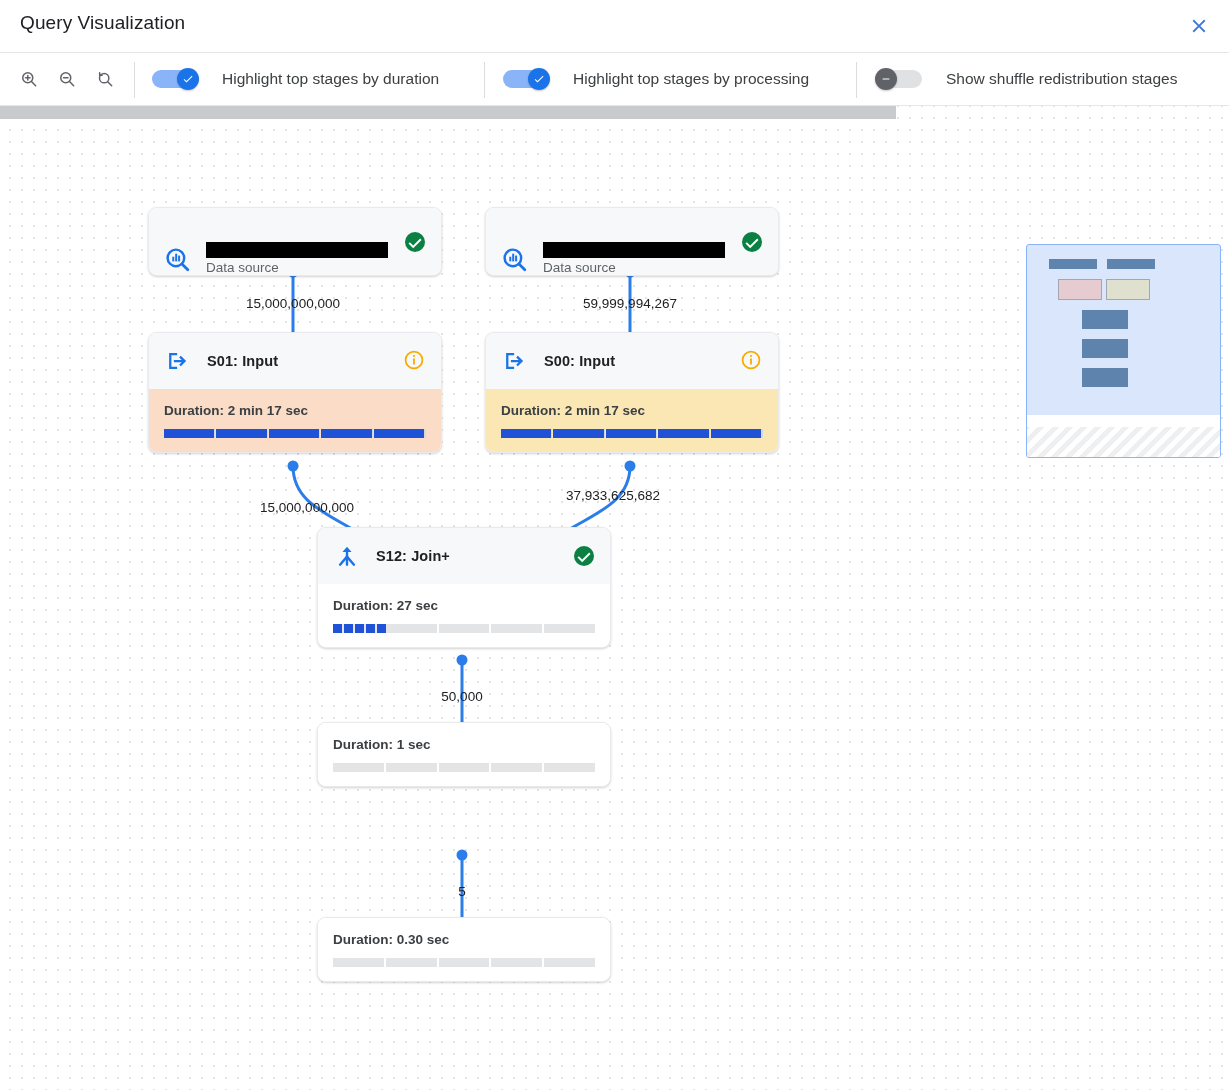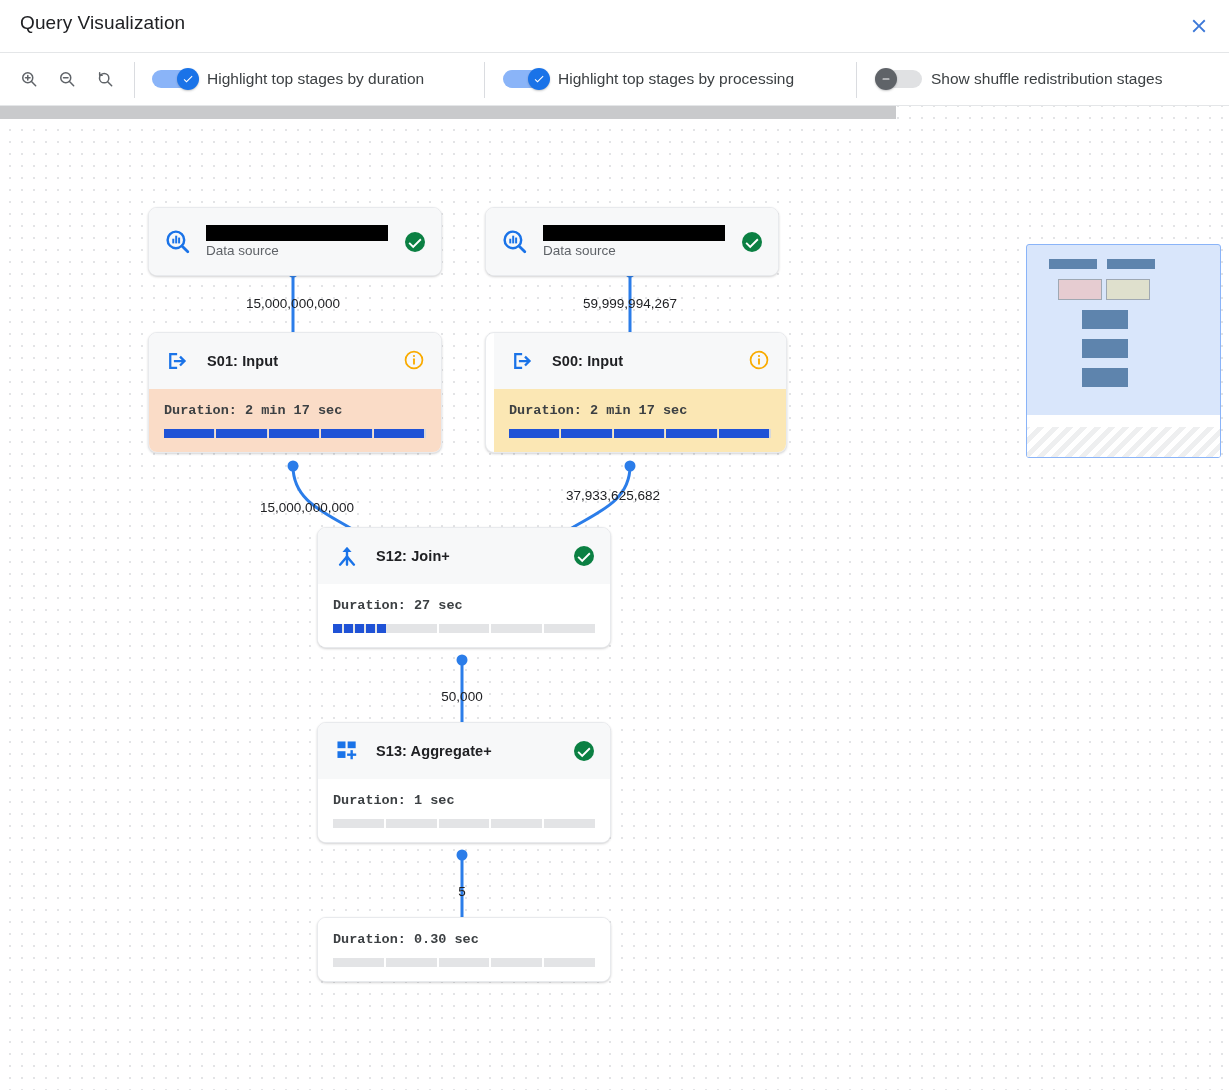--- a/index.html
+++ b/index.html
@@ -35,21 +35,21 @@
   }
   .zoom-group { position:absolute; left:10px; top:0; height:52px; display:flex; align-items:center; }
   .zoom-btn {
     width:38px; height:38px; display:flex; align-items:center; justify-content:center;
     cursor:pointer; border-radius:50%;
   }
   .tb-sep {
     position:absolute; top:9px; width:1px; height:36px; background:#dadce0;
   }
   .toggle-item {
-    position:absolute; top:0; height:52px; display:flex; align-items:center; gap:9px;
+    position:absolute; top:0; height:52px; display:flex; align-items:center; gap:24px;
     cursor:pointer;
   }
   .switch { position:relative; width:46px; height:22px; flex:0 0 auto; }
   .switch .track {
     position:absolute; left:0; top:2px; width:46px; height:18px; border-radius:9px;
   }
   .switch.on .track { background:#8ab4f8; }
   .switch.off .track { background:#e0e1e3; }
   .switch .knob {
     position:absolute; top:0; width:22px; height:22px; border-radius:50%;
@@ -80,30 +80,30 @@
   .node {
     position:absolute; background:#fff;
     border:1px solid #e8eaed; border-radius:9px;
     box-shadow:0 1px 2px rgba(60,64,67,.16), 0 1px 3px rgba(60,64,67,.08);
     overflow:hidden; cursor:pointer; z-index:10;
   }
   .node-head {
     position:relative; height:56px; background:#f7f8f9;
     display:flex; align-items:center; padding:0 14px; box-sizing:border-box;
   }
-  .node.ds .node-head { height:67px; background:#f7f8f9; }
+  .node.ds .node-head { height:67px; background:#f7f8f9;align-items:flex-end; }
   .node-icon { width:30px; height:30px; flex:0 0 auto; display:flex; align-items:center; justify-content:center; }
   .node-title { margin-left:14px; font-size:14.5px; color:#202124; font-weight:bold; letter-spacing:.1px; }
   .node-status { position:absolute; right:14px; top:50%; transform:translateY(-50%); width:24px; height:24px; }
   .ds-text { margin-left:13px; display:flex; flex-direction:column; justify-content:center; gap:2px; }
   .redact { width:182px; height:16px; background:#000000; }
   .ds-sub { font-size:13.5px; color:#5f6368; }
 
   .node-body {
-    position:relative; padding:14px 15px 0 15px; box-sizing:border-box; height:63px; background:#fff;font-family:Liberation Mono, monospace;
+    position:relative; padding:14px 15px 0 15px; box-sizing:border-box; height:63px; background:#fff;
   }
   .node-body.peach { background:#fadcc7; }
   .node-body.cream { background:#fbe7b4; }
   .dur-text { font-size:13.5px; color:#3c4043; font-weight:bold; }
   .bar-wrap {
     position:relative; margin-top:11px; width:100%; height:9px; display:flex; gap:2px;
   }
   .bar-seg { flex:1 1 0; height:9px; background:#e3e4e6; }
   .node-body.peach .bar-seg, .node-body.cream .bar-seg { background:#d7d8da; }
   .bar-fill {
@@ -333,21 +333,21 @@
           <div class="bar-seg"></div>
             <div class="bar-seg"></div>
             <div class="bar-seg"></div>
             <div class="bar-seg"></div>
             <div class="bar-seg"></div>
           <div class="bar-fill" style="width:100%;"></div>
         </div>
       </div>
     </div>
 
-    <div class="node" style="left:485px; top:226px; width:292px;padding-left:8px;">
+    <div class="node" style="left:485px; top:226px; width:292px;">
       <div class="node-head">
         <div class="node-icon">
           <svg width="26" height="26" viewBox="0 0 24 24" aria-hidden="true">
             <path d="M3.8 4.6h7.4v2.1H5.9v10.6h5.3v2.1H3.8z" fill="#1a73e8"></path>
             <path d="M14.6 7.2 13.1 8.7l2.3 2.3H8.2v2.1h7.2l-2.3 2.3 1.5 1.5 4.9-4.9z" fill="#1a73e8"></path>
           </svg>
         </div>
         <div class="node-title">S00: Input</div>
         <div class="node-status">
           <svg width="22" height="22" viewBox="0 0 24 24" aria-hidden="true">
@@ -397,38 +397,20 @@
             <div class="bar-seg"></div>
             <div class="bar-seg"></div>
             <div class="bar-seg"></div>
             <div class="bar-seg"></div>
           <div class="bar-fill" style="width:21%;"></div>
         </div>
       </div>
     </div>
 
     <div class="node" style="left:317px; top:616px; width:292px;">
-      <div class="node-head">
-        <div class="node-icon">
-          <svg width="26" height="26" viewBox="0 0 24 24" aria-hidden="true">
-            <rect x="3.2" y="3.2" width="7.4" height="6.2" fill="#1a73e8"></rect>
-            <rect x="12.6" y="3.2" width="7.4" height="6.2" fill="#1a73e8"></rect>
-            <rect x="3.2" y="12.2" width="7.4" height="6.2" fill="#1a73e8"></rect>
-            <rect x="15.2" y="11.2" width="2.2" height="8.4" fill="#1a73e8"></rect>
-            <rect x="12.1" y="14.3" width="8.4" height="2.2" fill="#1a73e8"></rect>
-          </svg>
-        </div>
-        <div class="node-title">S13: Aggregate+</div>
-        <div class="node-status">
-          <svg width="24" height="24" viewBox="0 0 24 24" aria-hidden="true">
-            <circle cx="12" cy="12" r="10" fill="#0b8043"></circle>
-            <path d="M10.2 15.6 6.8 12.2l-1.3 1.3 4.7 4.7 8.3-8.3-1.3-1.3z" fill="#fff"></path>
-          </svg>
-        </div>
-      </div>
       <div class="node-body">
         <div class="dur-text">Duration: 1 sec</div>
         <div class="bar-wrap">
           <div class="bar-seg"></div>
             <div class="bar-seg"></div>
             <div class="bar-seg"></div>
             <div class="bar-seg"></div>
             <div class="bar-seg"></div>
           <div class="bar-fill" style="width:1%;"></div>
         </div>

